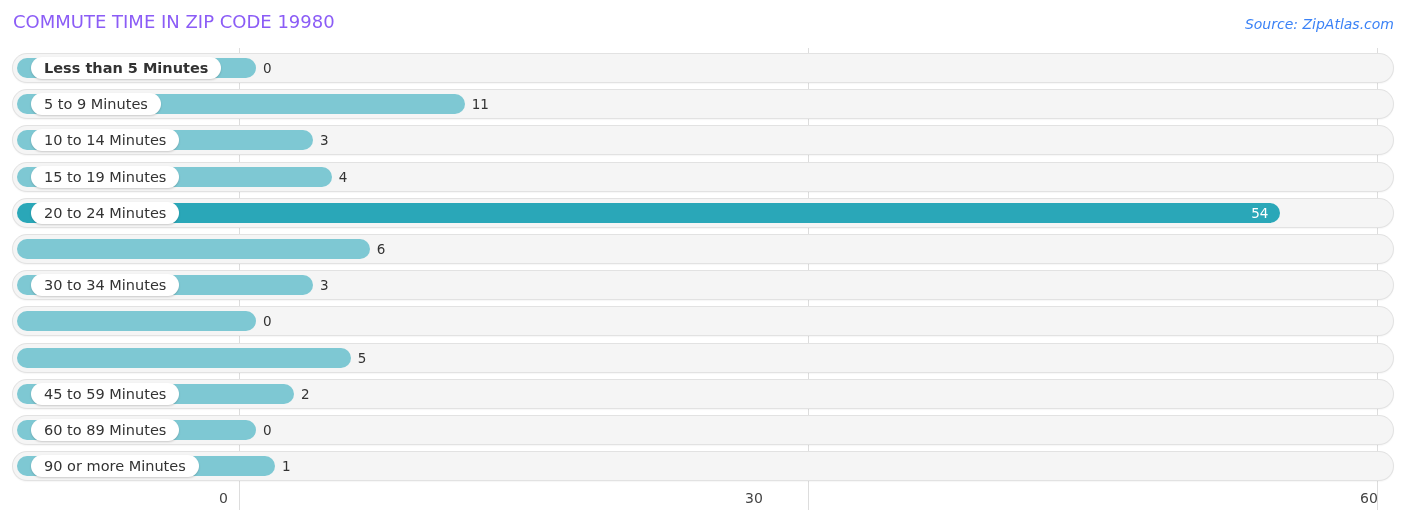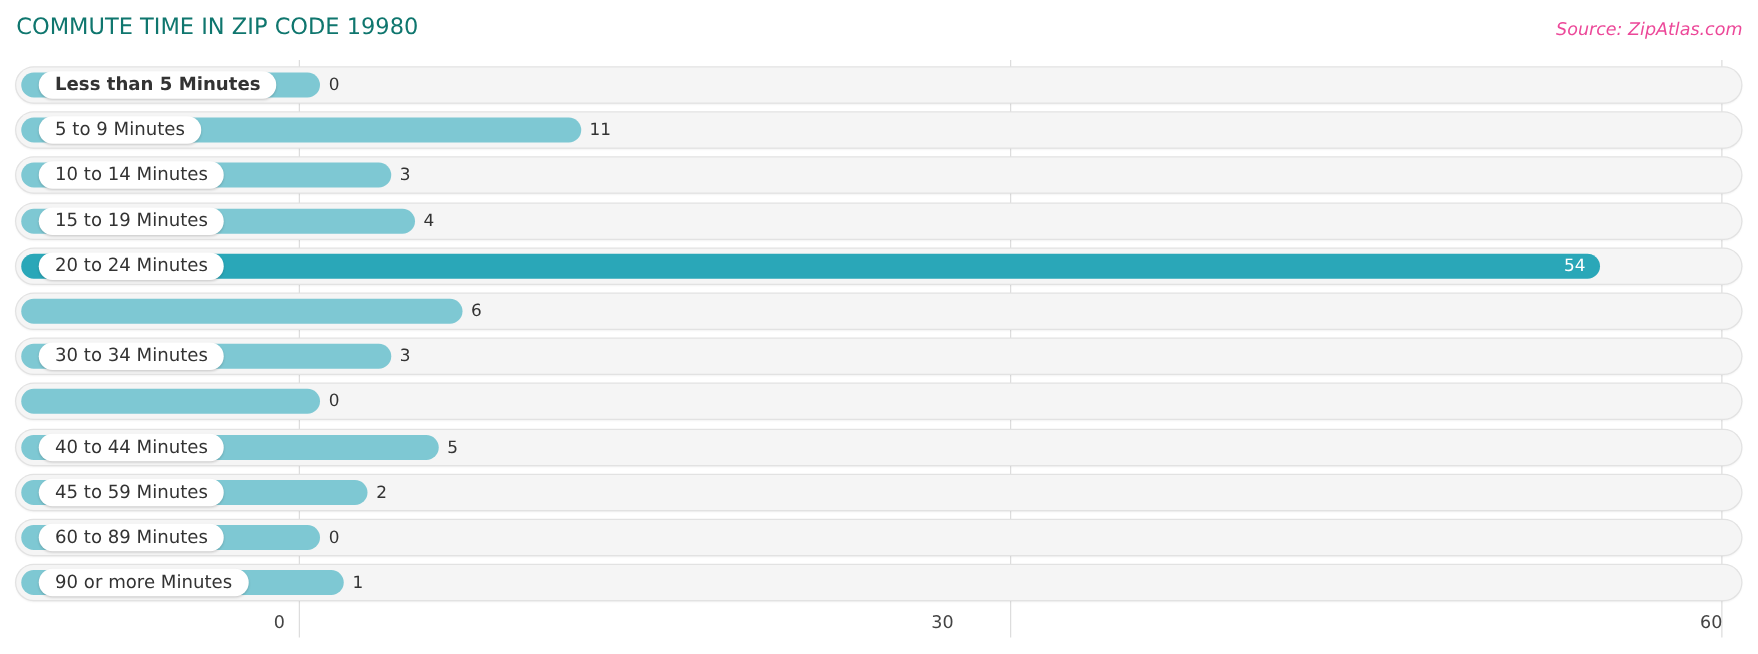--- a/index.html
+++ b/index.html
@@ -1,18 +1,18 @@
 <!DOCTYPE html>
 <html><head>
 <meta charset="utf-8">
 <style>
   html,body{margin:0;padding:0;background:#fff;}
   body{width:1406px;height:523px;position:relative;overflow:hidden;font-family:"DejaVu Sans","Liberation Sans",sans-serif;}
-  .title{position:absolute;left:13px;top:11px;font-size:18px;color:#0f766e;letter-spacing:0px;}
-  .source{position:absolute;right:12px;top:16px;font-size:14px;color:#ec4899;font-style:italic;}
+  .title{position:absolute;left:13px;top:11px;font-size:18px;color:#8b5cf6;letter-spacing:0px;}
+  .source{position:absolute;right:12px;top:16px;font-size:14px;color:#3b82f6;font-style:italic;}
   #chart{position:absolute;left:0;top:0;width:1406px;height:523px;}
   .row-bg{position:absolute;height:28px;border-radius:14px;background:#f5f5f5;box-shadow:0 0 0 1px #e2e2e2, 0 1px 2px rgba(0,0,0,0.12);}
   .bar{position:absolute;height:20px;border-radius:10px;}
   .pill{position:absolute;height:22px;border-radius:11px;background:#fff;box-shadow:0 1px 2px rgba(0,0,0,0.18);font-size:14.5px;color:#333;line-height:22px;padding:0 13px;white-space:nowrap;}
   .val{position:absolute;font-size:13.5px;color:#333;line-height:20px;}
   .val.inside{color:#fff;}
   .grid{position:absolute;top:48px;width:1px;height:462px;background:#ddd;}
   .tick{position:absolute;top:490px;font-size:14px;color:#444;}
 </style>
 </head>
@@ -52,21 +52,20 @@
     <div class="val" style="top: 239px; left: 376.8px;">6</div>
     <div class="row-bg" style="left: 13px; top: 271.2px; width: 1380px;"></div>
     <div class="bar" style="left: 17px; top: 275.2px; width: 295.9px; background: rgb(126, 200, 211);"></div>
     <div class="pill" style="left: 31px; top: 274.2px;">30 to 34 Minutes</div>
     <div class="val" style="top: 275.2px; left: 319.9px;">3</div>
     <div class="row-bg" style="left: 13px; top: 307.4px; width: 1380px;"></div>
     <div class="bar" style="left: 17px; top: 311.4px; width: 239px; background: rgb(126, 200, 211);"></div>
     <div class="val" style="top: 311.4px; left: 263px;">0</div>
     <div class="row-bg" style="left: 13px; top: 343.6px; width: 1380px;"></div>
     <div class="bar" style="left: 17px; top: 347.6px; width: 333.833px; background: rgb(126, 200, 211);"></div>
-    <div class="pill" style="left: 31px; top: 346.6px;">40 to 44 Minutes</div>
     <div class="val" style="top: 347.6px; left: 357.833px;">5</div>
     <div class="row-bg" style="left: 13px; top: 379.8px; width: 1380px;"></div>
     <div class="bar" style="left: 17px; top: 383.8px; width: 276.933px; background: rgb(126, 200, 211);"></div>
     <div class="pill" style="left: 31px; top: 382.8px;">45 to 59 Minutes</div>
     <div class="val" style="top: 383.8px; left: 300.933px;">2</div>
     <div class="row-bg" style="left: 13px; top: 416px; width: 1380px;"></div>
     <div class="bar" style="left: 17px; top: 420px; width: 239px; background: rgb(126, 200, 211);"></div>
     <div class="pill" style="left: 31px; top: 419px;">60 to 89 Minutes</div>
     <div class="val" style="top: 420px; left: 263px;">0</div>
     <div class="row-bg" style="left: 13px; top: 452.2px; width: 1380px;"></div>

